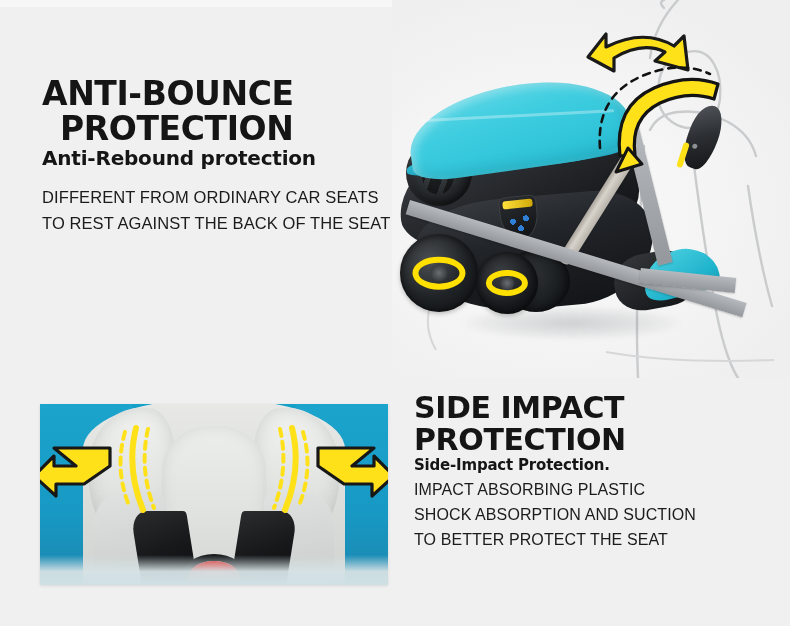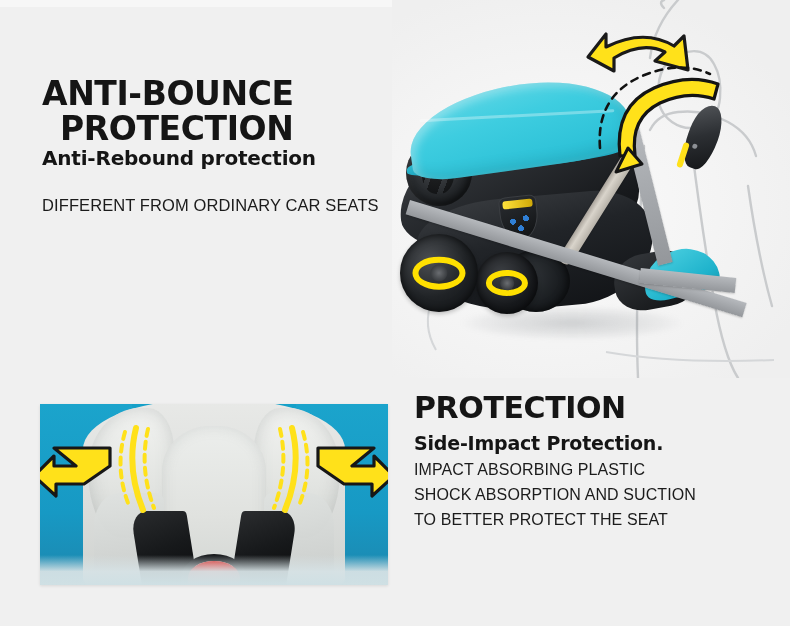--- a/index.html
+++ b/index.html
@@ -26,21 +26,21 @@
   .head .l2 { display:block; font-size:33px; line-height:35px; padding-left:18px; }
 
   .sub {
     font-family:"DejaVu Sans", sans-serif;
     font-weight:bold;
     font-size:20px;
     color:#151515;
     letter-spacing:-0.2px;
   }
   .body-lines {
-    margin-top:22px;
+    margin-top:14px;
     font-family:"Liberation Sans", sans-serif;
     font-size:16.5px;
     line-height:26px;
     color:#1b1b1b;
     letter-spacing:0.1px;
     white-space:nowrap;
   }
   .body-lines span { display:block; }
 
   
@@ -264,38 +264,39 @@
   }
   .blanket {
     position:absolute; left:0; bottom:0; width:348px; height:30px;
     background:linear-gradient(180deg, rgba(220,228,230,.0), rgba(214,226,229,.95) 55%, #cfe0e4 100%);
   }
   .curve-svg { position:absolute; left:0; top:0; width:348px; height:181px; }
 
   .sec2-text { position:absolute; left:414px; top:392px; width:360px; }
   .sec2-text .head .l1 { font-size:30px; line-height:32px; }
   .sec2-text .head .l2 { font-size:30px; line-height:32px; padding-left:0; }
-  .sec2-text .sub { margin-top:8px; font-size:19px; }
+  .sec2-text .sub { font-size:15px; }
   .sec2-text .body-lines { margin-top:3px; font-size:16px; line-height:25px; }
 </style>
 </head>
 <body>
 
 <div id="page">
 
   <div class="top-strip"></div>
 
   <div class="sec1-text">
     <div class="head">
       <span class="l1">ANTI-BOUNCE</span>
       <span class="l2">PROTECTION</span>
     </div>
     <div class="sub">Anti-Rebound protection</div>
     <div class="body-lines">
       <span>DIFFERENT FROM ORDINARY CAR SEATS</span>
+      <span>TO REST AGAINST THE BACK OF THE SEAT</span>
     </div>
   </div>
 
   <div class="photo-top">
 
     <svg class="carline" viewBox="0 0 398 378">
       <g fill="none" stroke="#c9cbcd" stroke-width="2.4" stroke-linecap="round">
         <path d="M266 94 q0 -32 22 -40 q24 -9 34 10 q8 14 6 34 q-2 20 -14 26 q-18 9 -34 -2 q-14 -10 -14 -28z"></path>
         <path d="M258 130 q8 -16 28 -18 q26 -3 50 10 q22 12 28 34"></path>
         <path d="M252 146 q-4 62 -6 124 q-2 62 0 108"></path>
@@ -381,20 +382,21 @@
       <path d="M240 25 Q249 64 234 104" fill="none" stroke="#ffe11a" stroke-width="4" stroke-dasharray="7 6" stroke-linecap="round"></path>
 
       <path d="M70 44 L14 44 L36 62 L14 62 L14 52 L-6 72 L16 92 L16 80 L44 80 L70 62 Z" fill="#ffe11a" stroke="#171717" stroke-width="3.2" stroke-linejoin="round"></path>
 
       <path d="M278 44 L334 44 L312 62 L334 62 L334 52 L354 72 L332 92 L332 80 L304 80 L278 62 Z" fill="#ffe11a" stroke="#171717" stroke-width="3.2" stroke-linejoin="round"></path>
     </svg>
   </div>
 
   <div class="sec2-text">
     <div class="head">
+      <span class="l1">SIDE IMPACT</span>
       <span class="l2">PROTECTION</span>
     </div>
     <div class="sub">Side-Impact Protection.</div>
     <div class="body-lines">
       <span>IMPACT ABSORBING PLASTIC</span>
       <span>SHOCK ABSORPTION AND SUCTION</span>
       <span>TO BETTER PROTECT THE SEAT</span>
     </div>
   </div>
 

